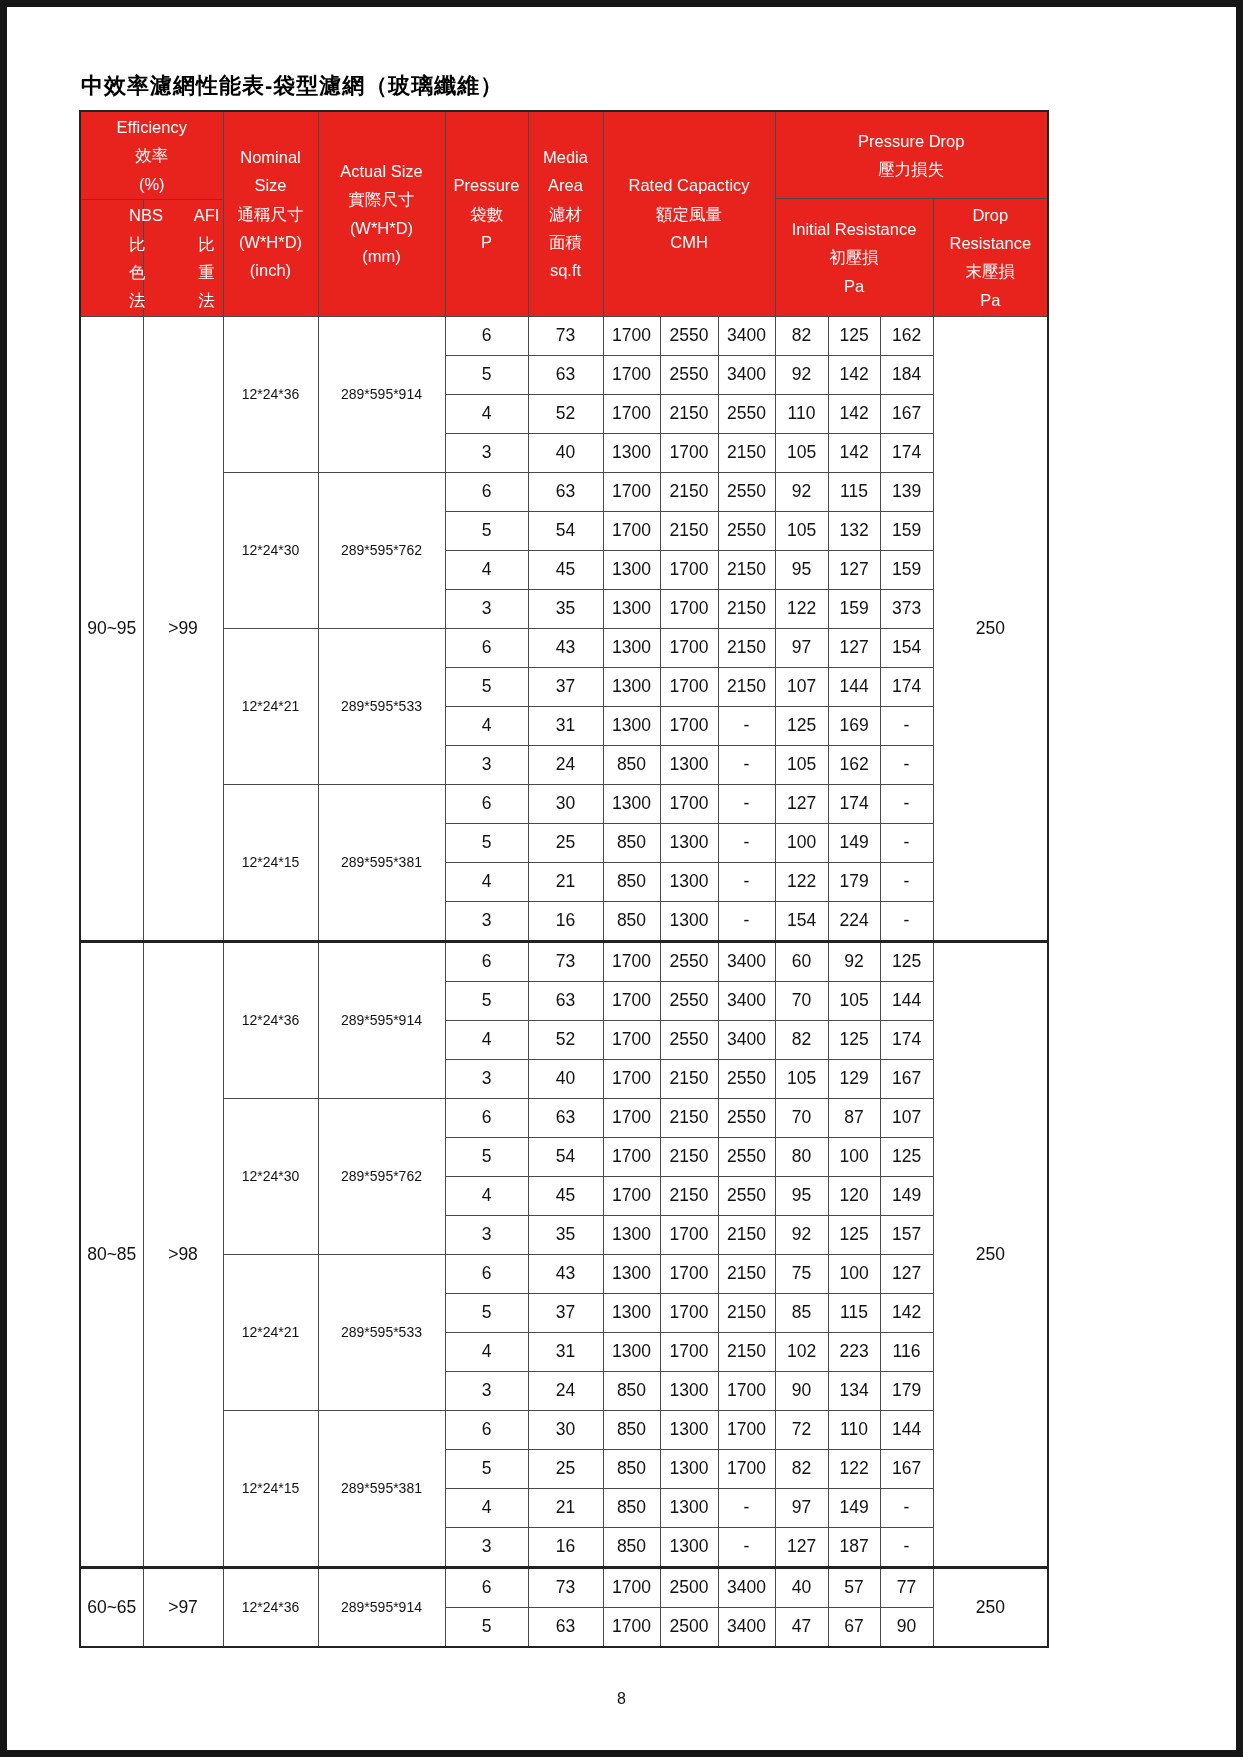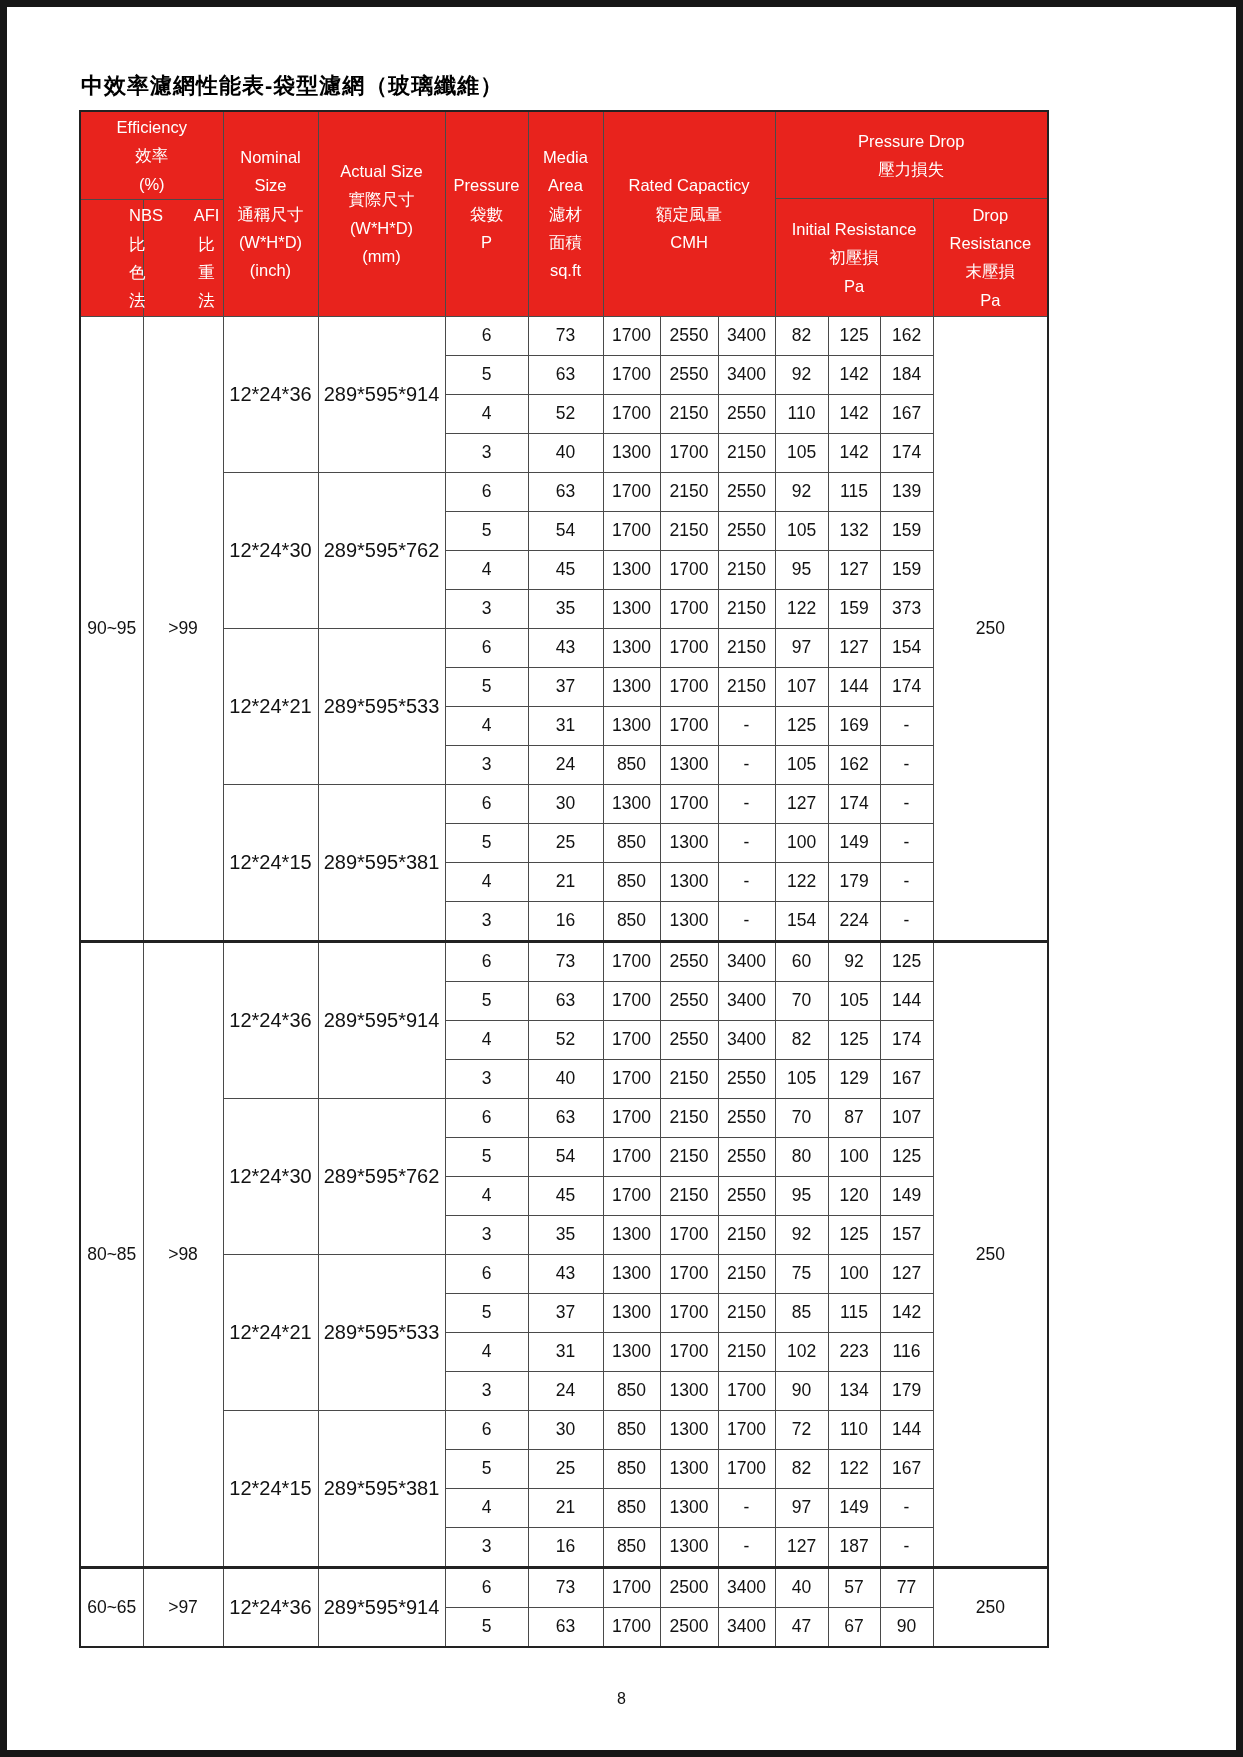--- a/index.html
+++ b/index.html
@@ -26,21 +26,21 @@
   }
   thead th .ln { display:block; line-height:1.72; }
   tr.hr1 > th { height:84px; }
   tr.hr2 > th { height:64px; }
   tr.hr3 > th { height:85px;padding-left:48px; }
   tbody td {
     text-align:center; vertical-align:middle;
     font-size:17.5px; color:#121212; height:38px; padding:0 2px;
     background:#ffffff;
   }
-  tbody td.size { font-size:20px; }
+  tbody td.size { font-size:14px; }
   tr.section-start td { border-top:3px solid #222; }
   .page-number {
     position:absolute; bottom:42px; left:0; width:100%;
     text-align:center; font-size:16px; color:#111;
   }
 </style>
 </head>
 <body>
 
 <div class="page">

